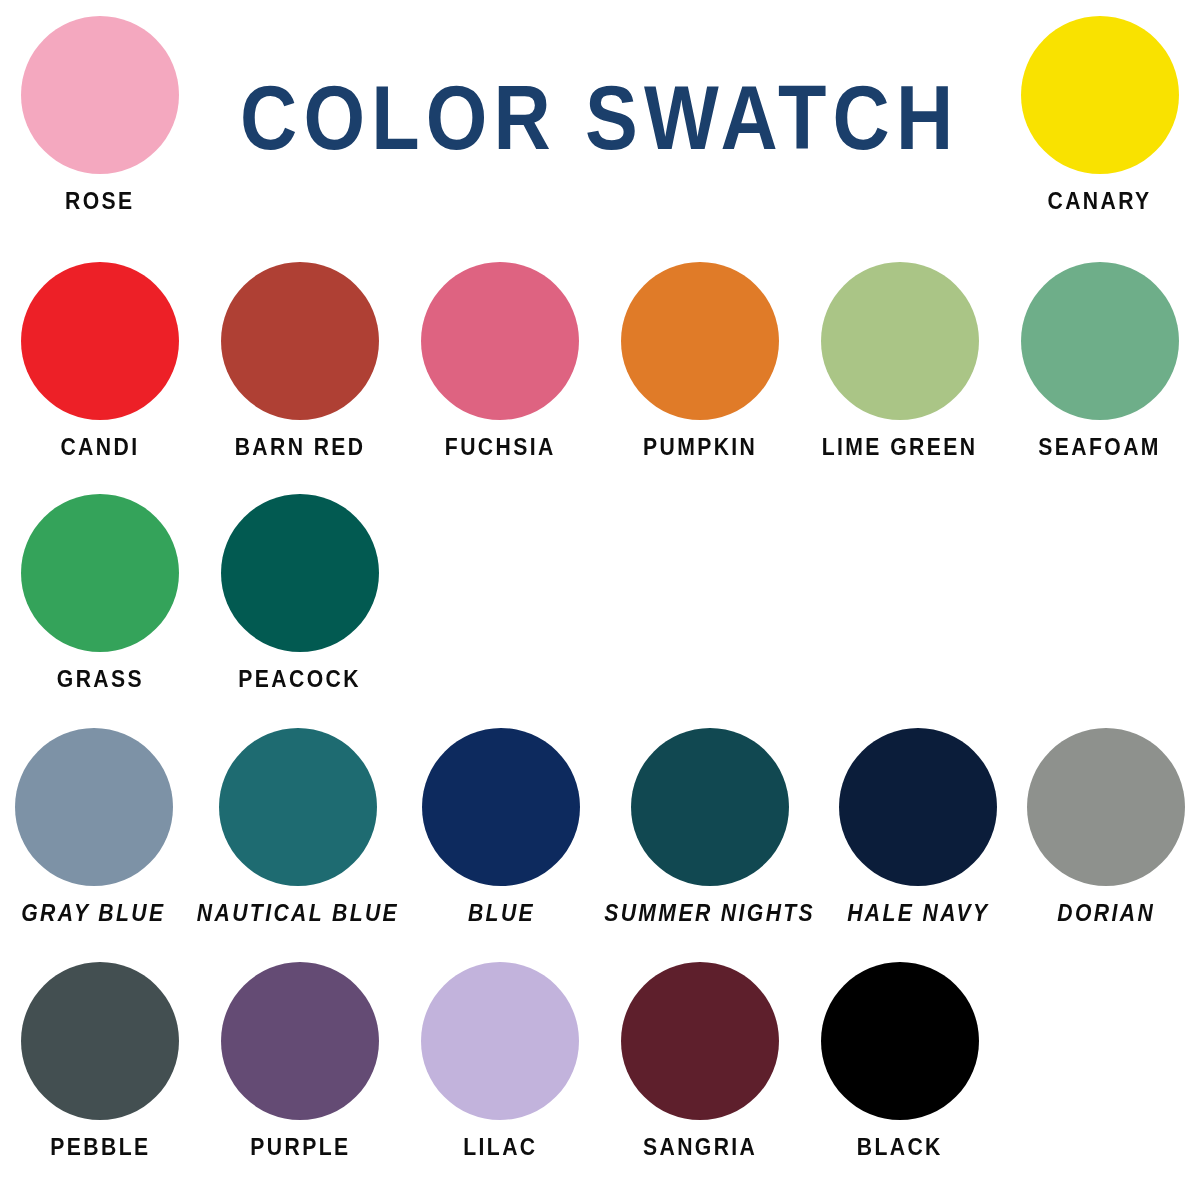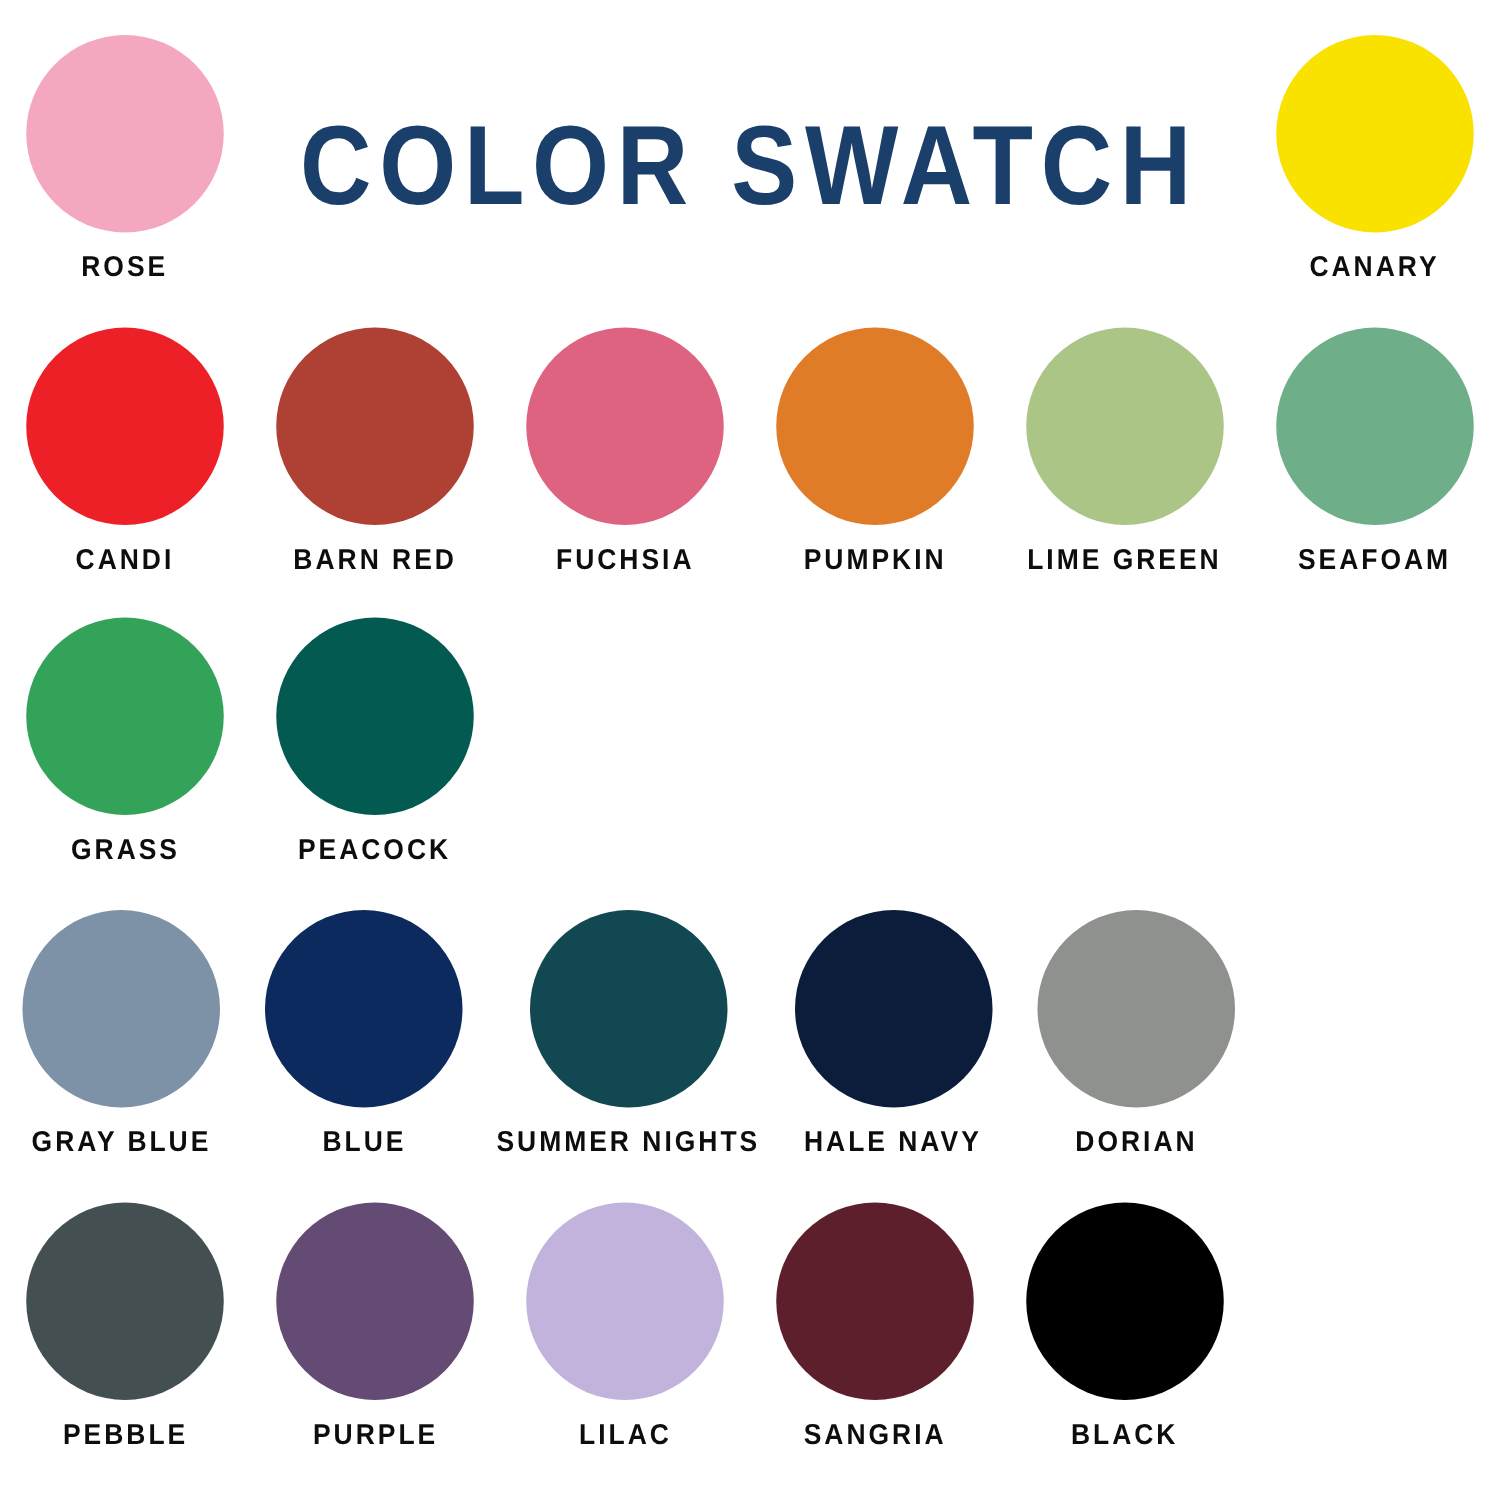--- a/index.html
+++ b/index.html
@@ -23,21 +23,21 @@
   }
 
   
   #title-block {
     position: absolute;
     left: 230px;
     top: 58px;
     width: 740px;
     height: 120px;
     display: flex;
-    align-items: flex-end;
+    align-items: center;
     justify-content: center;
   }
   #page-title {
     font-family: "Liberation Sans Narrow", "Liberation Sans", sans-serif;
     font-weight: 700;
     font-size: 90px;
     line-height: 1;
     letter-spacing: 7px;
     color: #1b3f6b;
     white-space: nowrap;
@@ -80,24 +80,24 @@
     font-size: 23px;
     line-height: 1;
     letter-spacing: 2.6px;
     color: #0d0d0d;
     white-space: nowrap;
     text-align: center;
     transform: scaleX(0.92);
   }
 
   
-  #row-0 { top: 28px; }
+  #row-0 { top: 16px; }
   #row-1 { top: 262px; }
   #row-2 { top: 494px; }
-  #row-3 { top: 728px; }
+  #row-3 { top: 728px; font-style: italic; }
   #row-4 { top: 962px; }
 </style>
 </head>
 <body style="background: rgb(255, 255, 255);">
 
 <div id="sheet" style="background: rgb(255, 255, 255);">
 
   <div id="title-block">
     <div id="page-title" style="color: rgb(27, 63, 107);">COLOR SWATCH</div>
   </div>
@@ -163,20 +163,24 @@
         <div class="swatch-dot" style="background: rgb(2, 90, 81);"></div>
         <div class="swatch-label" style="color: rgb(13, 13, 13);">PEACOCK</div>
       </div>
     </div>
   <div class="swatch-row" id="row-3">
       <div class="swatch">
         <div class="swatch-dot" style="background: rgb(125, 146, 166);"></div>
         <div class="swatch-label" style="color: rgb(13, 13, 13);">GRAY BLUE</div>
       </div>
       <div class="swatch">
+        <div class="swatch-dot" style="background: rgb(30, 107, 113);"></div>
+        <div class="swatch-label" style="color: rgb(13, 13, 13);">NAUTICAL BLUE</div>
+      </div>
+      <div class="swatch">
         <div class="swatch-dot" style="background: rgb(13, 42, 94);"></div>
         <div class="swatch-label" style="color: rgb(13, 13, 13);">BLUE</div>
       </div>
       <div class="swatch">
         <div class="swatch-dot" style="background: rgb(17, 72, 81);"></div>
         <div class="swatch-label" style="color: rgb(13, 13, 13);">SUMMER NIGHTS</div>
       </div>
       <div class="swatch">
         <div class="swatch-dot" style="background: rgb(11, 29, 58);"></div>
         <div class="swatch-label" style="color: rgb(13, 13, 13);">HALE NAVY</div>

